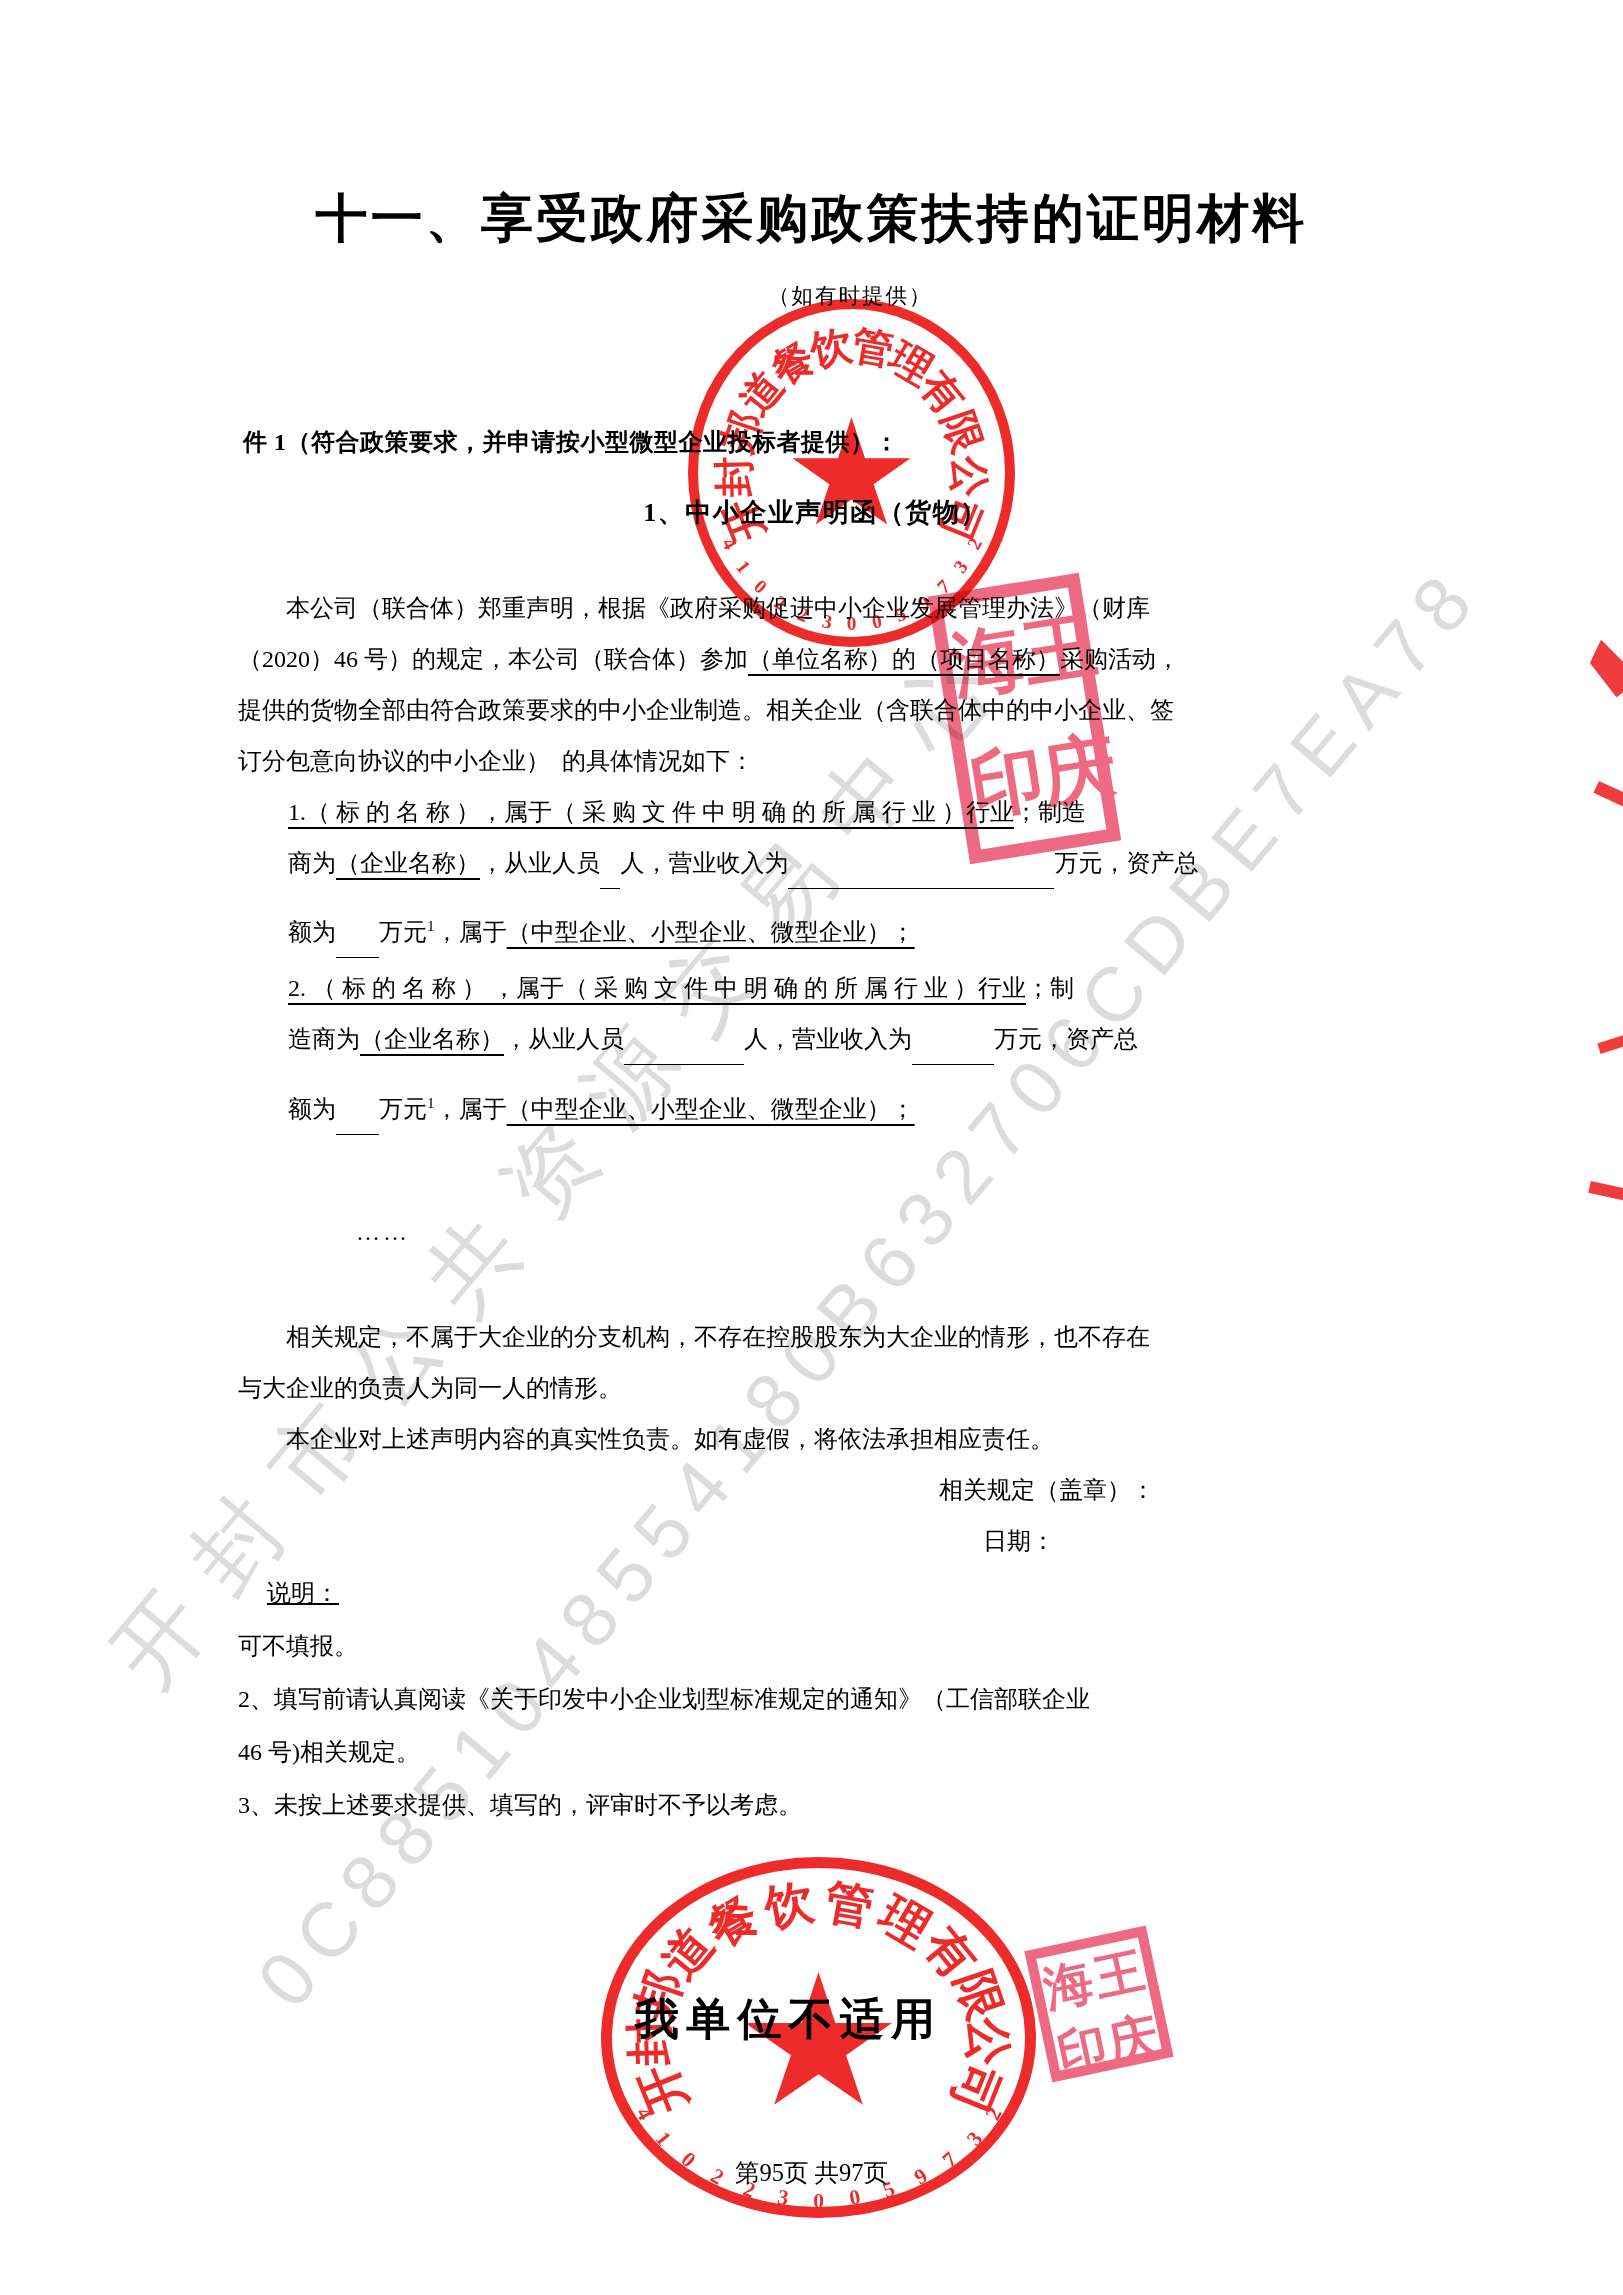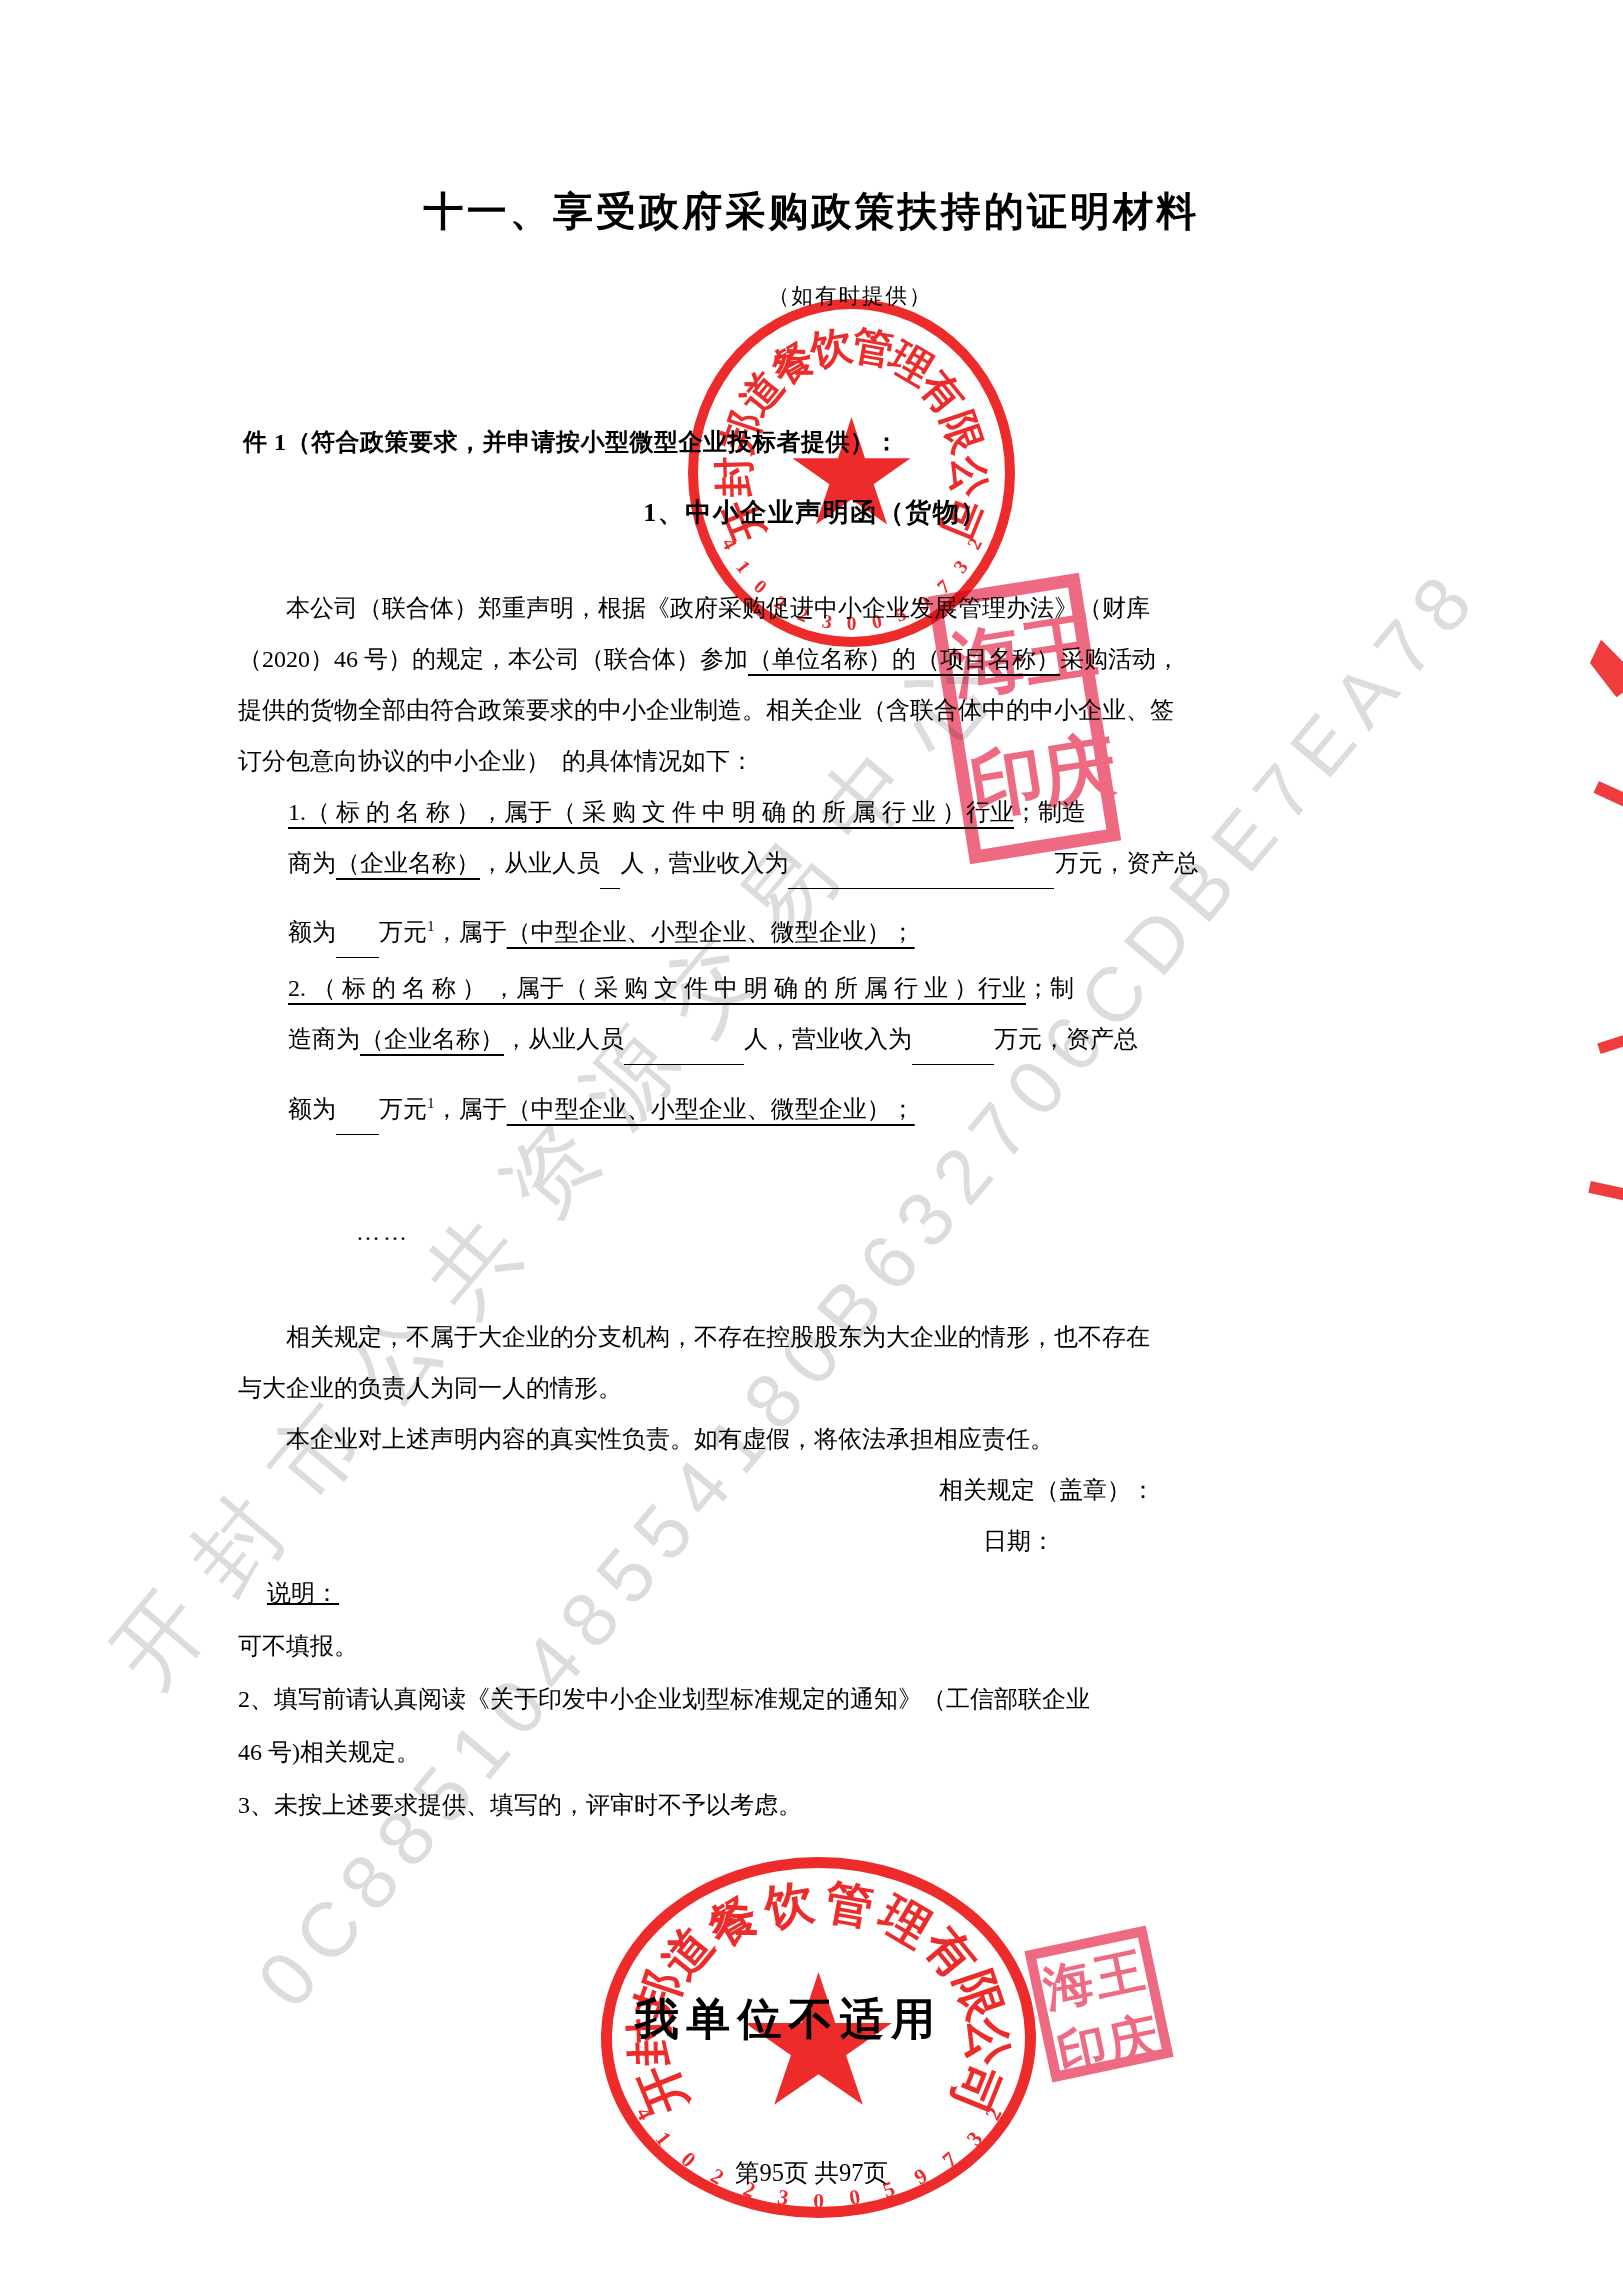--- a/index.html
+++ b/index.html
@@ -6,21 +6,21 @@
   .page{
     position:relative;width:1623px;height:2295px;background:var(--page-bg,#fff);
     overflow:hidden;font-family:"Liberation Serif","DejaVu Serif",serif;color:var(--text,#000);
   }
   
   .wm{position:absolute;z-index:0;color:var(--watermark-gray,#dcdcdc);white-space:nowrap;pointer-events:none;}
   .wm-cn{left:-358px;top:1099px;width:1840px;font-size:89px;letter-spacing:33px;transform:rotate(-50deg);transform-origin:center;text-align:center;}
   .wm-code{left:-460px;top:1242px;width:2658px;font-size:77px;letter-spacing:14.3px;transform:rotate(-50deg);transform-origin:center;text-align:center;font-family:"Liberation Sans","DejaVu Sans",sans-serif;}
   
   .txt{position:relative;z-index:1;}
-  .doc-title{position:absolute;top:184px;left:0;width:100%;text-align:center;font-size:40px;font-weight:bold;letter-spacing:3.1px;}
+  .doc-title{position:absolute;top:184px;left:0;width:100%;text-align:center;font-size:52px;font-weight:bold;letter-spacing:3.1px;}
   .subnote{position:absolute;top:281px;left:768px;font-size:21.5px;letter-spacing:2px;}
   .attach{position:absolute;top:426px;left:243px;font-size:24px;font-weight:bold;letter-spacing:0.5px;white-space:pre;}
   .heading1{position:absolute;top:495px;left:4px;width:100%;text-align:center;font-size:26px;font-weight:bold;letter-spacing:1.5px;}
   .body-col{position:absolute;top:583px;left:238px;width:1155px;font-size:24px;line-height:51px;}
   .line{white-space:pre;}
   .ind{padding-left:48px;}
   .item{padding-left:50px;}
   .u{text-decoration:underline;text-decoration-thickness:1.5px;text-underline-offset:7.2px;}
   .blank{display:inline-block;border-bottom:1.5px solid #000;height:30px;vertical-align:bottom;}
   .sup{font-size:15.3px;vertical-align:9.2px;}

